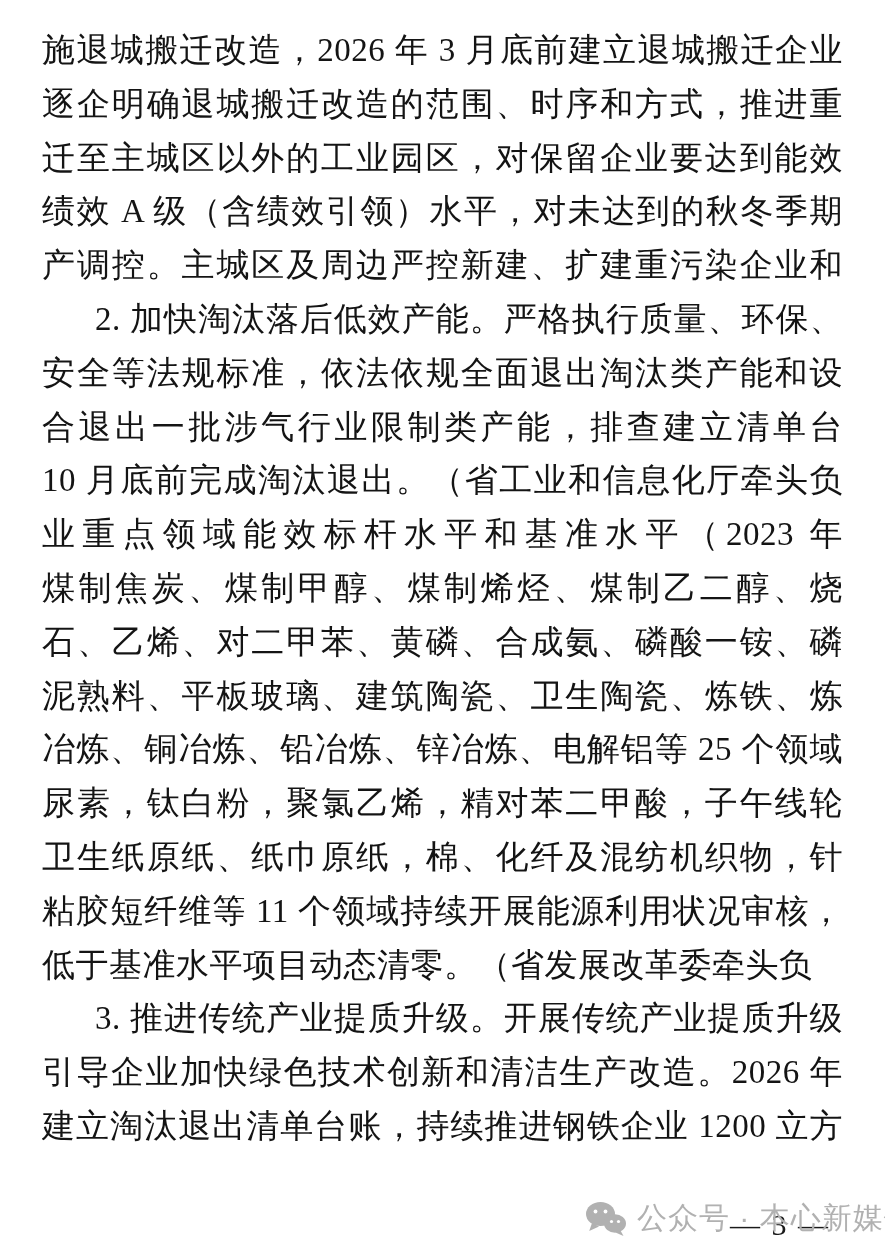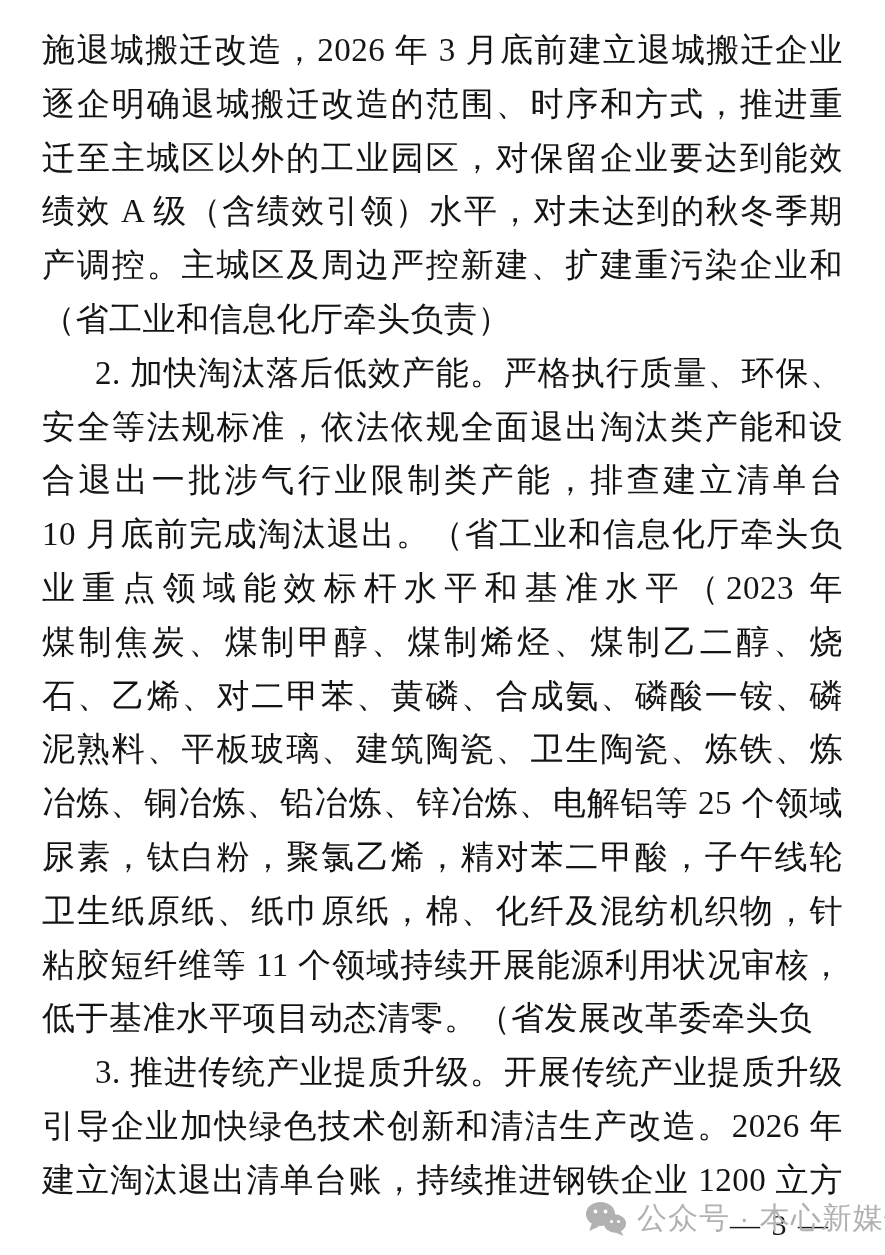--- a/index.html
+++ b/index.html
@@ -74,21 +74,20 @@
 </head>
 <body>
 
 <div class="page">
   <div class="text-block">
     <div class="line">施退城搬迁改造，2026 年 3 月底前建立退城搬迁企业清单台账，</div>
     <div class="line">逐企明确退城搬迁改造的范围、时序和方式，推进重污染企业搬</div>
     <div class="line">迁至主城区以外的工业园区，对保留企业要达到能效标杆和环保</div>
     <div class="line">绩效 A 级（含绩效引领）水平，对未达到的秋冬季期间实施生</div>
     <div class="line">产调控。主城区及周边严控新建、扩建重污染企业和工业园区。</div>
-    <div class="line para-end">（省工业和信息化厅牵头负责）</div>
     <div class="line indent">2. 加快淘汰落后低效产能。严格执行质量、环保、能耗、</div>
     <div class="line">安全等法规标准，依法依规全面退出淘汰类产能和设备，加快整</div>
     <div class="line">合退出一批涉气行业限制类产能，排查建立清单台账，2026 年</div>
     <div class="line">10 月底前完成淘汰退出。（省工业和信息化厅牵头负责）按照《工</div>
     <div class="line">业重点领域能效标杆水平和基准水平（2023 年版）》，对炼油、</div>
     <div class="line">煤制焦炭、煤制甲醇、煤制烯烃、煤制乙二醇、烧碱、纯碱、电</div>
     <div class="line">石、乙烯、对二甲苯、黄磷、合成氨、磷酸一铵、磷酸二铵、水</div>
     <div class="line">泥熟料、平板玻璃、建筑陶瓷、卫生陶瓷、炼铁、炼钢、铁合金</div>
     <div class="line">冶炼、铜冶炼、铅冶炼、锌冶炼、电解铝等 25 个领域及乙二醇，</div>
     <div class="line">尿素，钛白粉，聚氯乙烯，精对苯二甲酸，子午线轮胎，工业硅，</div>

